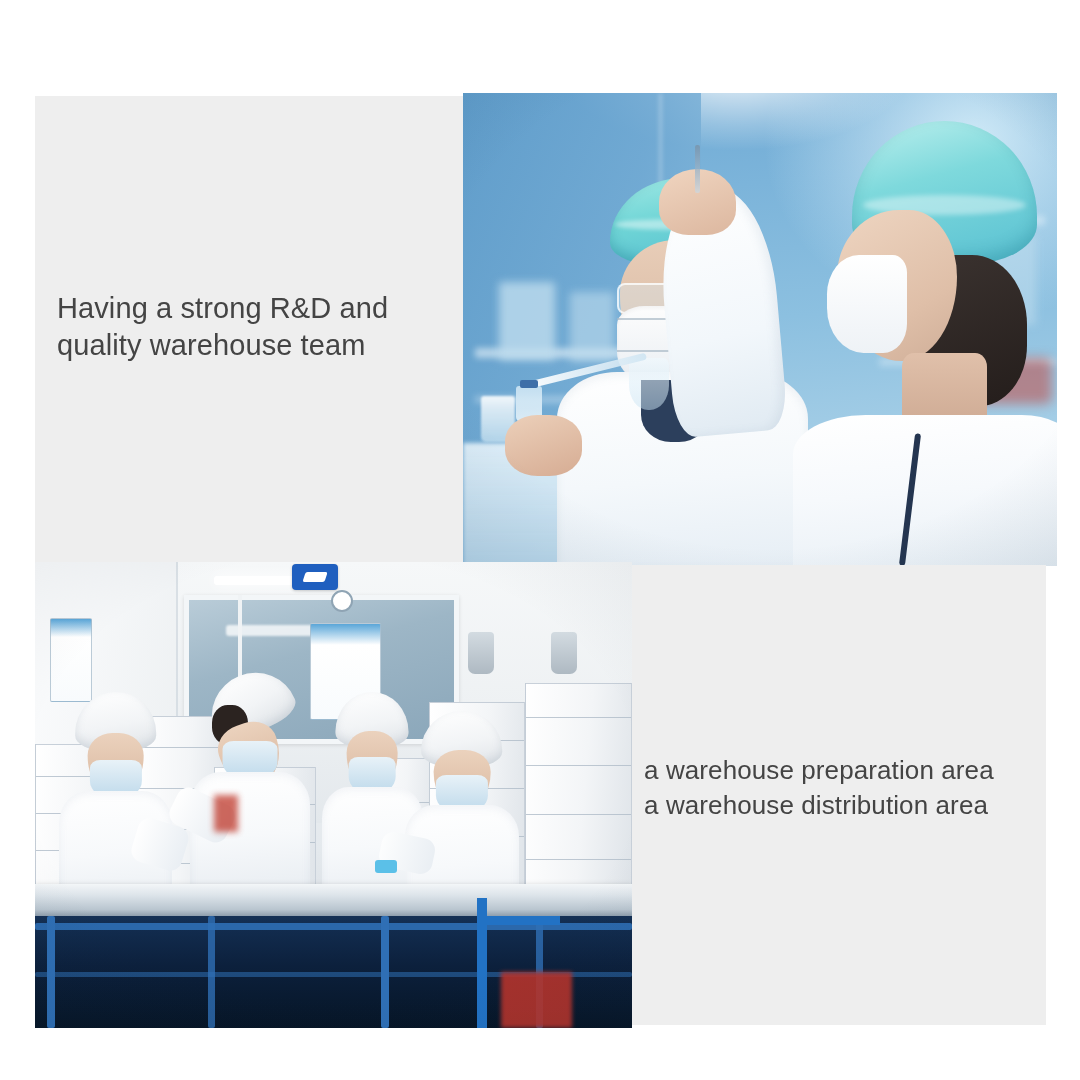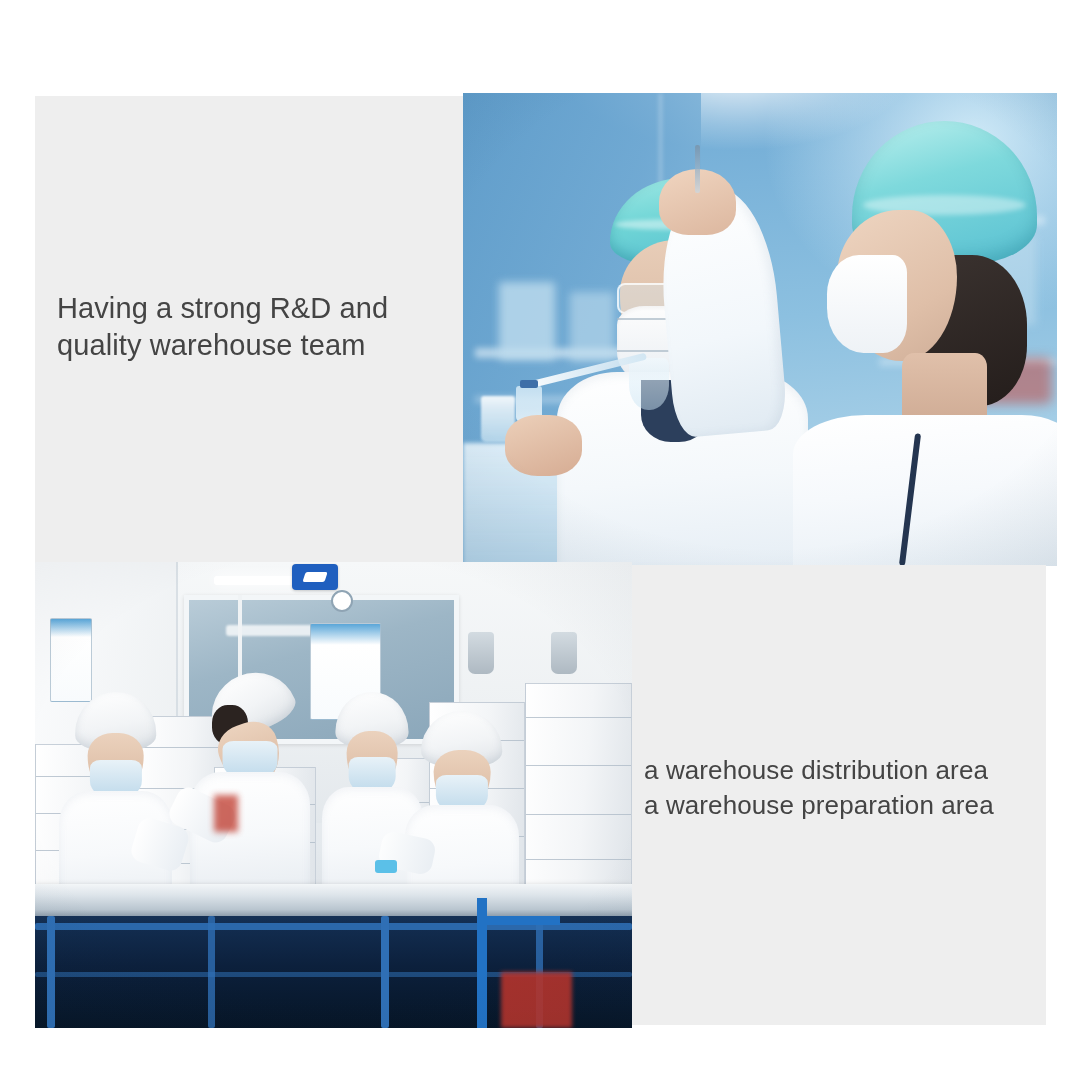--- a/index.html
+++ b/index.html
@@ -508,22 +508,22 @@
 
       <div class="lab-vignette"></div>
     </div>
   </div>
 
   <div class="section-bottom">
 
     <div class="panel-gray-bottom"></div>
 
     <div class="caption-bottom">
+      <span class="line">a warehouse preparation area</span>
       <span class="line">a warehouse distribution area</span>
-      <span class="line">a warehouse preparation area</span>
     </div>
 
     <div class="photo-warehouse" aria-label="Workers in white hairnets, masks and lab coats packing stacks of white cartons on a stainless steel table with blue racking beneath">
       <div class="wh-bg"></div>
       <div class="wh-wall"></div>
       <div class="wh-wall-left"></div>
 
       <div class="wh-ceillight"></div>
       <div class="wh-sign-blue"></div>
       <div class="wh-window"></div>

